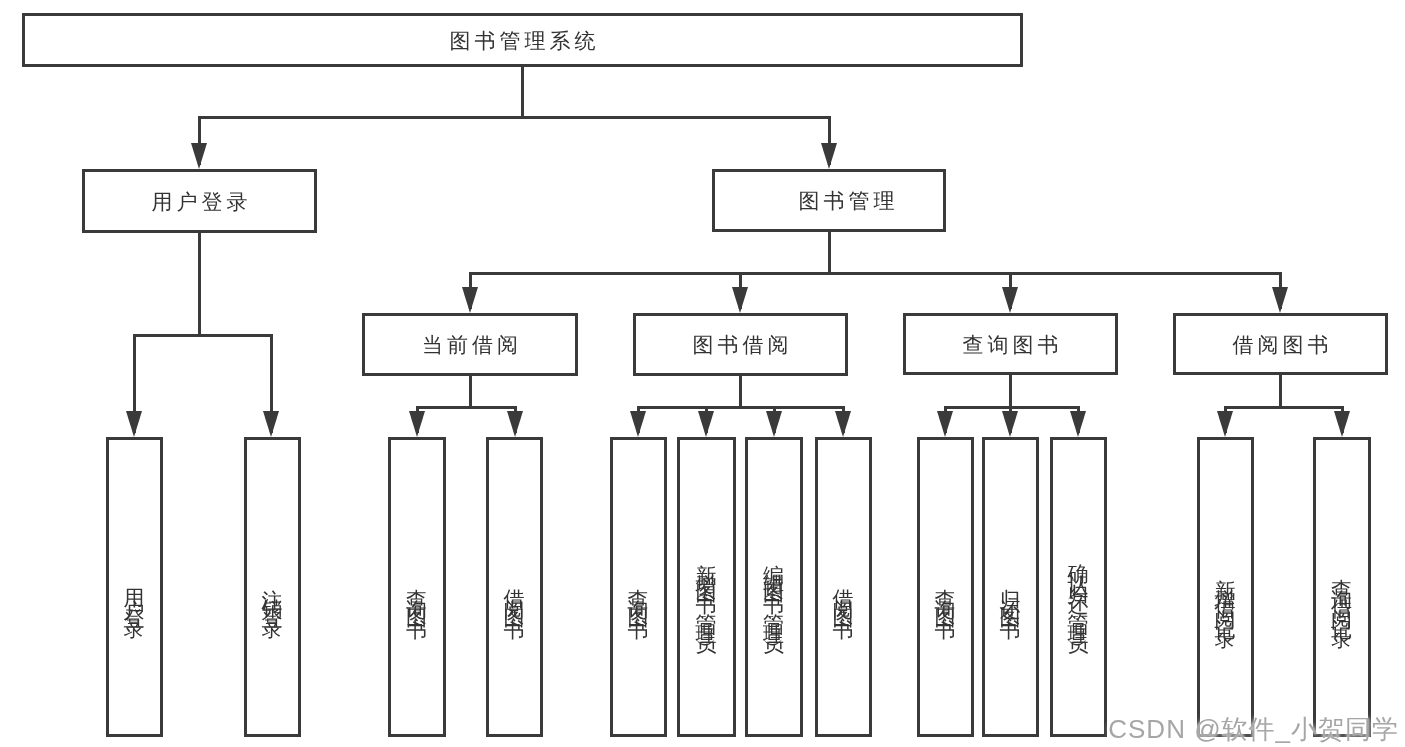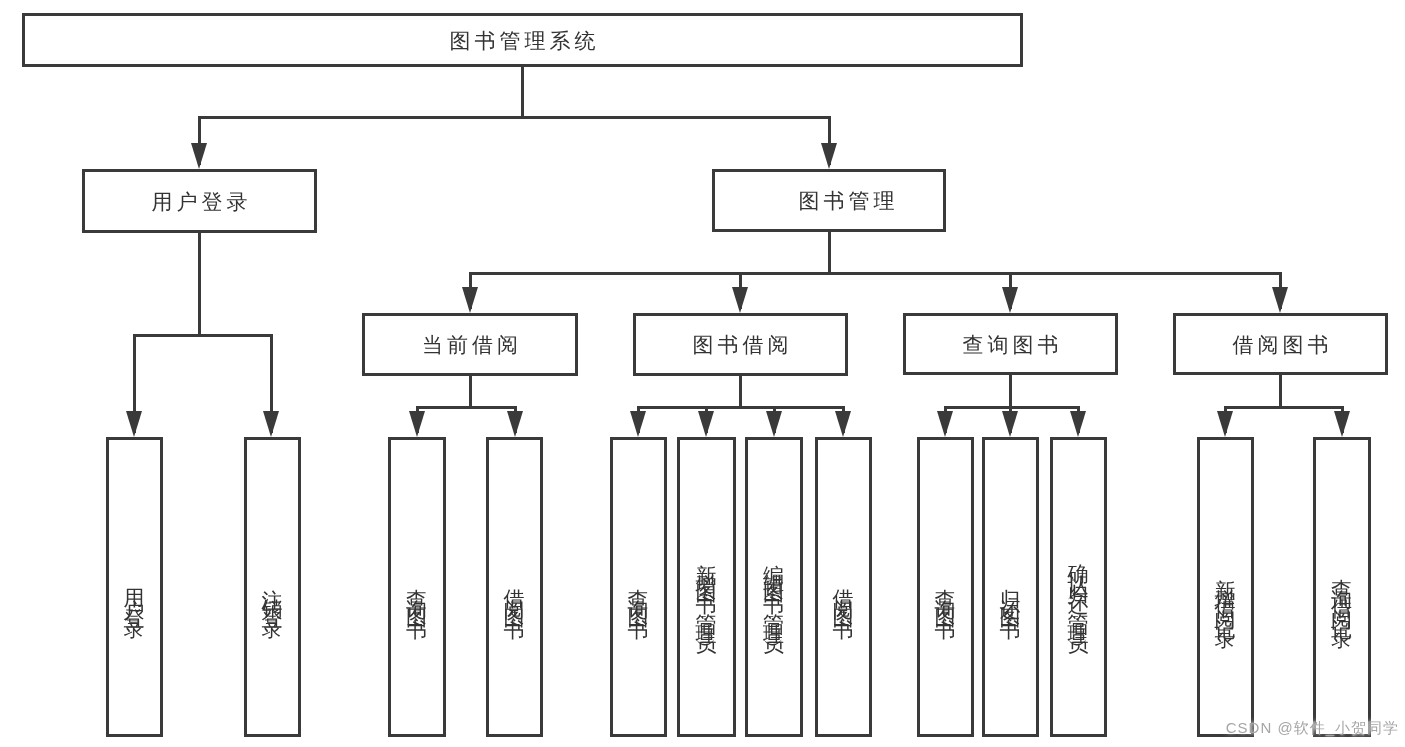--- a/index.html
+++ b/index.html
@@ -20,22 +20,22 @@
     writing-mode:vertical-rl;text-orientation:mixed;
     letter-spacing:10px;margin-bottom:-10px;white-space:nowrap;
   }
   .line{position:absolute;background:var(--line,#3a3a3a)}
   .arrow{
     position:absolute;width:0;height:0;
     border-left:8px solid transparent;border-right:8px solid transparent;
     border-top:26px solid var(--line,#3a3a3a);
   }
   .watermark{
-    position:absolute;right:6px;bottom:9px;
-    font-size:15px;letter-spacing:1px;
+    position:absolute;right:6px;bottom:0;
+    font-size:26px;letter-spacing:1px;
     color:var(--watermark,#a6a6a6);
     text-shadow:0 0 3px #fff,0 0 6px #fff;
   }
 </style>
 </head>
 <body>
 
 <div class="canvas">
   <div id="edges-layer">
       <div class="line" style="left: 520.5px; top: 67px; width: 3px; height: 51.5px;"></div>

